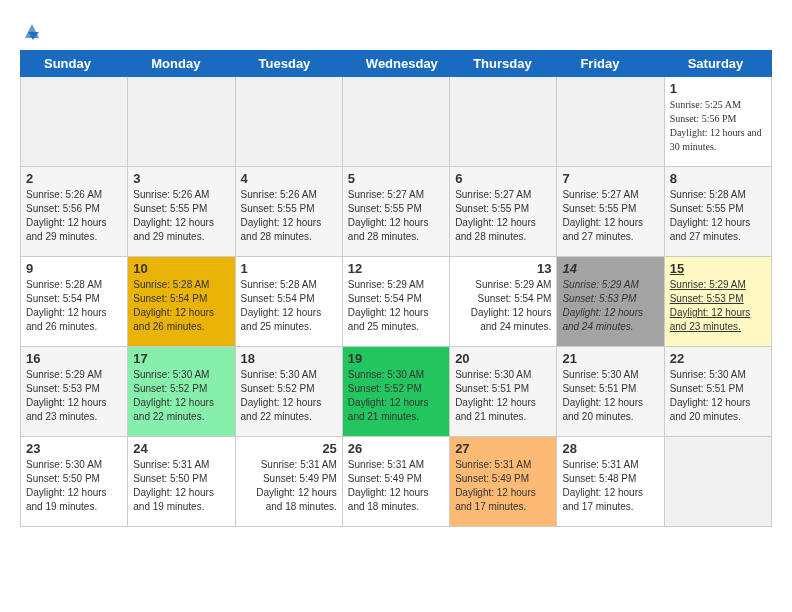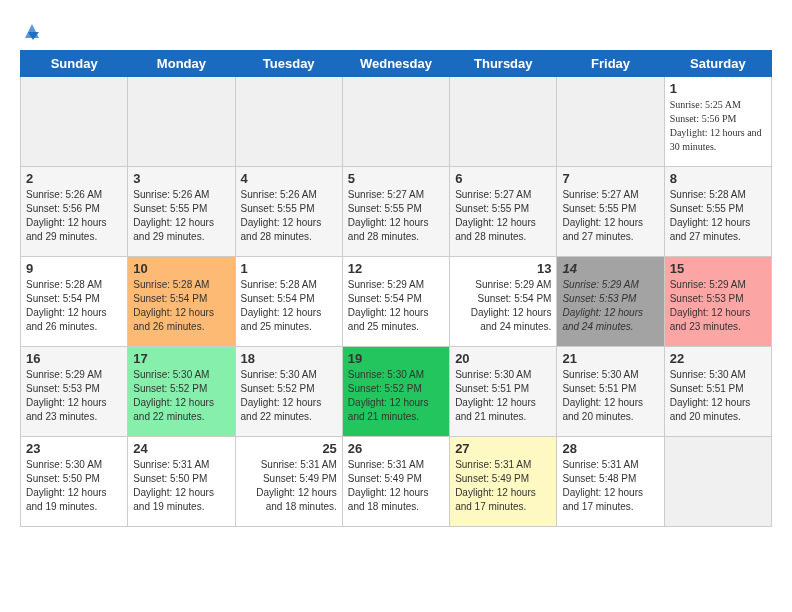--- a/index.html
+++ b/index.html
@@ -35,22 +35,22 @@
       color: #333;
     }
     table {
       width: 100%;
       border-collapse: collapse;
       table-layout: fixed;
     }
     th {
       background-color: #1a6bbf;
       color: white;
-      text-align: center;
-      padding: 5px 6px;
+      text-align: left;
+      padding: 5px 23px;
       font-size: 13px;
       font-weight: bold;
       border: 1px solid #1a6bbf;
     }
     td {
       border: 1px solid #ccc;
       vertical-align: top;
       padding: 4px 5px;
       height: 90px;
       font-size: 10.5px;
@@ -174,21 +174,21 @@
 Daylight: 12 hours and 27 minutes.</div>
         </td>
       </tr>
       <tr>
         <td style="background: rgb(255, 255, 255);">
           <span class="day-number">9</span>
           <div class="day-info" style="white-space: pre-line;">Sunrise: 5:28 AM
 Sunset: 5:54 PM
 Daylight: 12 hours and 26 minutes.</div>
         </td>
-        <td style="background: #fdba74;">
+        <td style="background: #eab308;">
           <span class="day-number">10</span>
           <div class="day-info" style="white-space: pre-line;">Sunrise: 5:28 AM
 Sunset: 5:54 PM
 Daylight: 12 hours and 26 minutes.</div>
         </td>
         <td style="background: rgb(255, 255, 255);">
           <span class="day-number">1</span>
           <div class="day-info" style="white-space: pre-line;">Sunrise: 5:28 AM
 Sunset: 5:54 PM
 Daylight: 12 hours and 25 minutes.</div>
@@ -204,21 +204,21 @@
           <div class="day-info" style="white-space: pre-line;">Sunrise: 5:29 AM
 Sunset: 5:54 PM
 Daylight: 12 hours and 24 minutes.</div>
         </td>
         <td style="background: #a3a3a3; font-style: italic;">
           <span class="day-number">14</span>
           <div class="day-info" style="white-space: pre-line;">Sunrise: 5:29 AM
 Sunset: 5:53 PM
 Daylight: 12 hours and 24 minutes.</div>
         </td>
-        <td style="background: #fca5a5;">
+        <td style="background: #fef9c3; text-decoration: underline;">
           <span class="day-number">15</span>
           <div class="day-info" style="white-space: pre-line;">Sunrise: 5:29 AM
 Sunset: 5:53 PM
 Daylight: 12 hours and 23 minutes.</div>
         </td>
       </tr>
       <tr>
         <td style="background: rgb(245, 245, 245);">
           <span class="day-number">16</span>
           <div class="day-info" style="white-space: pre-line;">Sunrise: 5:29 AM
@@ -280,21 +280,21 @@
           <div class="day-info" style="white-space: pre-line;">Sunrise: 5:31 AM
 Sunset: 5:49 PM
 Daylight: 12 hours and 18 minutes.</div>
         </td>
         <td style="background: rgb(255, 255, 255);">
           <span class="day-number">26</span>
           <div class="day-info" style="white-space: pre-line;">Sunrise: 5:31 AM
 Sunset: 5:49 PM
 Daylight: 12 hours and 18 minutes.</div>
         </td>
-        <td style="background: #fef9c3;">
+        <td style="background: #fdba74;">
           <span class="day-number">27</span>
           <div class="day-info" style="white-space: pre-line;">Sunrise: 5:31 AM
 Sunset: 5:49 PM
 Daylight: 12 hours and 17 minutes.</div>
         </td>
         <td style="background: rgb(255, 255, 255);">
           <span class="day-number">28</span>
           <div class="day-info" style="white-space: pre-line;">Sunrise: 5:31 AM
 Sunset: 5:48 PM
 Daylight: 12 hours and 17 minutes.</div>

